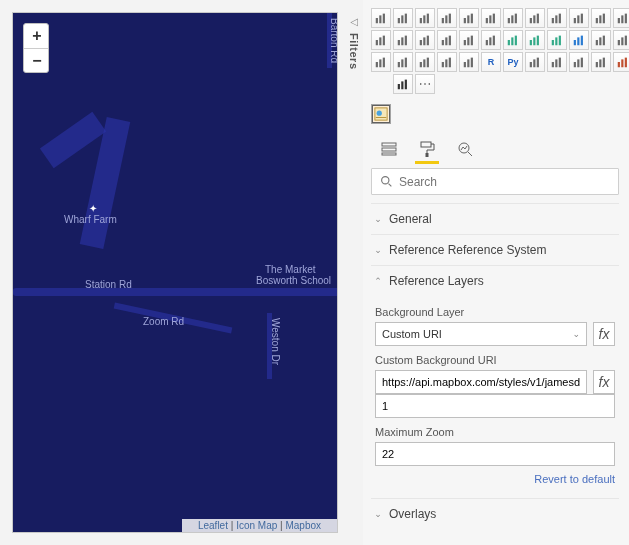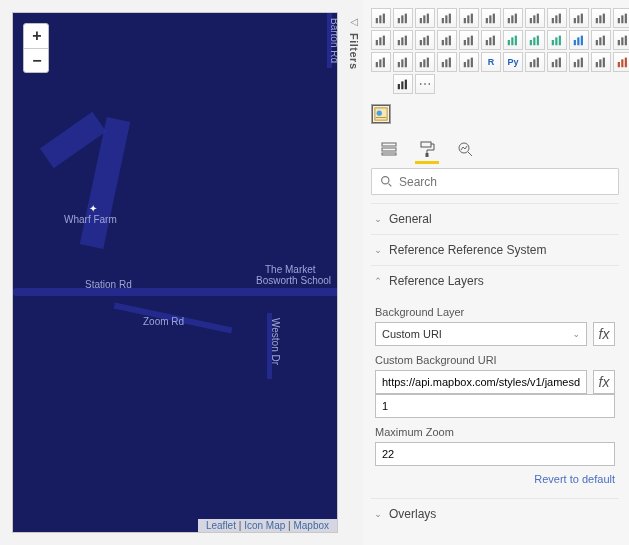--- a/index.html
+++ b/index.html
@@ -5,21 +5,21 @@
   * { box-sizing: border-box; margin: 0; padding: 0; }
   body { font-family: "Segoe UI", Arial, sans-serif; font-size: 12px; color: #252423; background: #f3f3f3; overflow: hidden; width: 629px; height: 545px; position: relative; }
   .canvas { display: flex; width: 629px; height: 545px; }
   
   .viz-wrap { width: 345px; height: 545px; padding: 12px 0 12px 12px; position: relative; }
   .viz { width: 326px; height: 521px; background: #171c60; border: 1px solid #c8c8c8; position: relative; overflow: hidden; }
   .viz::before { content:""; position:absolute; inset:-4px; border:1px dashed #b0b0b0; pointer-events:none; }
   .zoom-ctrl { position:absolute; top:10px; left:10px; width:26px; border:1px solid #bfbfbf; border-radius:3px; overflow:hidden; background:#fff; }
   .zoom-btn { width:26px; height:24px; display:flex; align-items:center; justify-content:center; font-size:16px; font-weight:bold; color:#333; cursor:pointer; }
   .zoom-btn + .zoom-btn { border-top:1px solid #ccc; }
-  .attribution { position:absolute; bottom:0; right:0; background:rgba(255,255,255,0.82); font-size:10px; padding:1px 8px; color:#426a9e; }
+  .attribution { position:absolute; bottom:0; right:0; background:rgba(255,255,255,0.82); font-size:10px; padding:1px 16px; color:#426a9e; }
   .attribution span.sep { color:#555; }
   .attribution a { color:#426a9e; }
   .map-label { position:absolute; color:#9ea4d8; font-size:10px; white-space:nowrap; pointer-events:none;text-align:right; }
   .road { position:absolute; background:#2b34a8; opacity:.6; }
   
   .rd-station { top:275px; left:0; width:326px; height:8px; border-radius:3px; }
   .rd-heath { top:302px; left:100px; width:120px; height:6px; transform:rotate(12deg); }
   .rd-wharf1 { top:115px; left:28px; width:64px; height:24px; transform:rotate(-35deg); }
   .rd-wharf2 { top:105px; left:80px; width:24px; height:130px; transform:rotate(12deg); }
   .rd-weston { top:300px; left:254px; width:5px; height:66px; }

